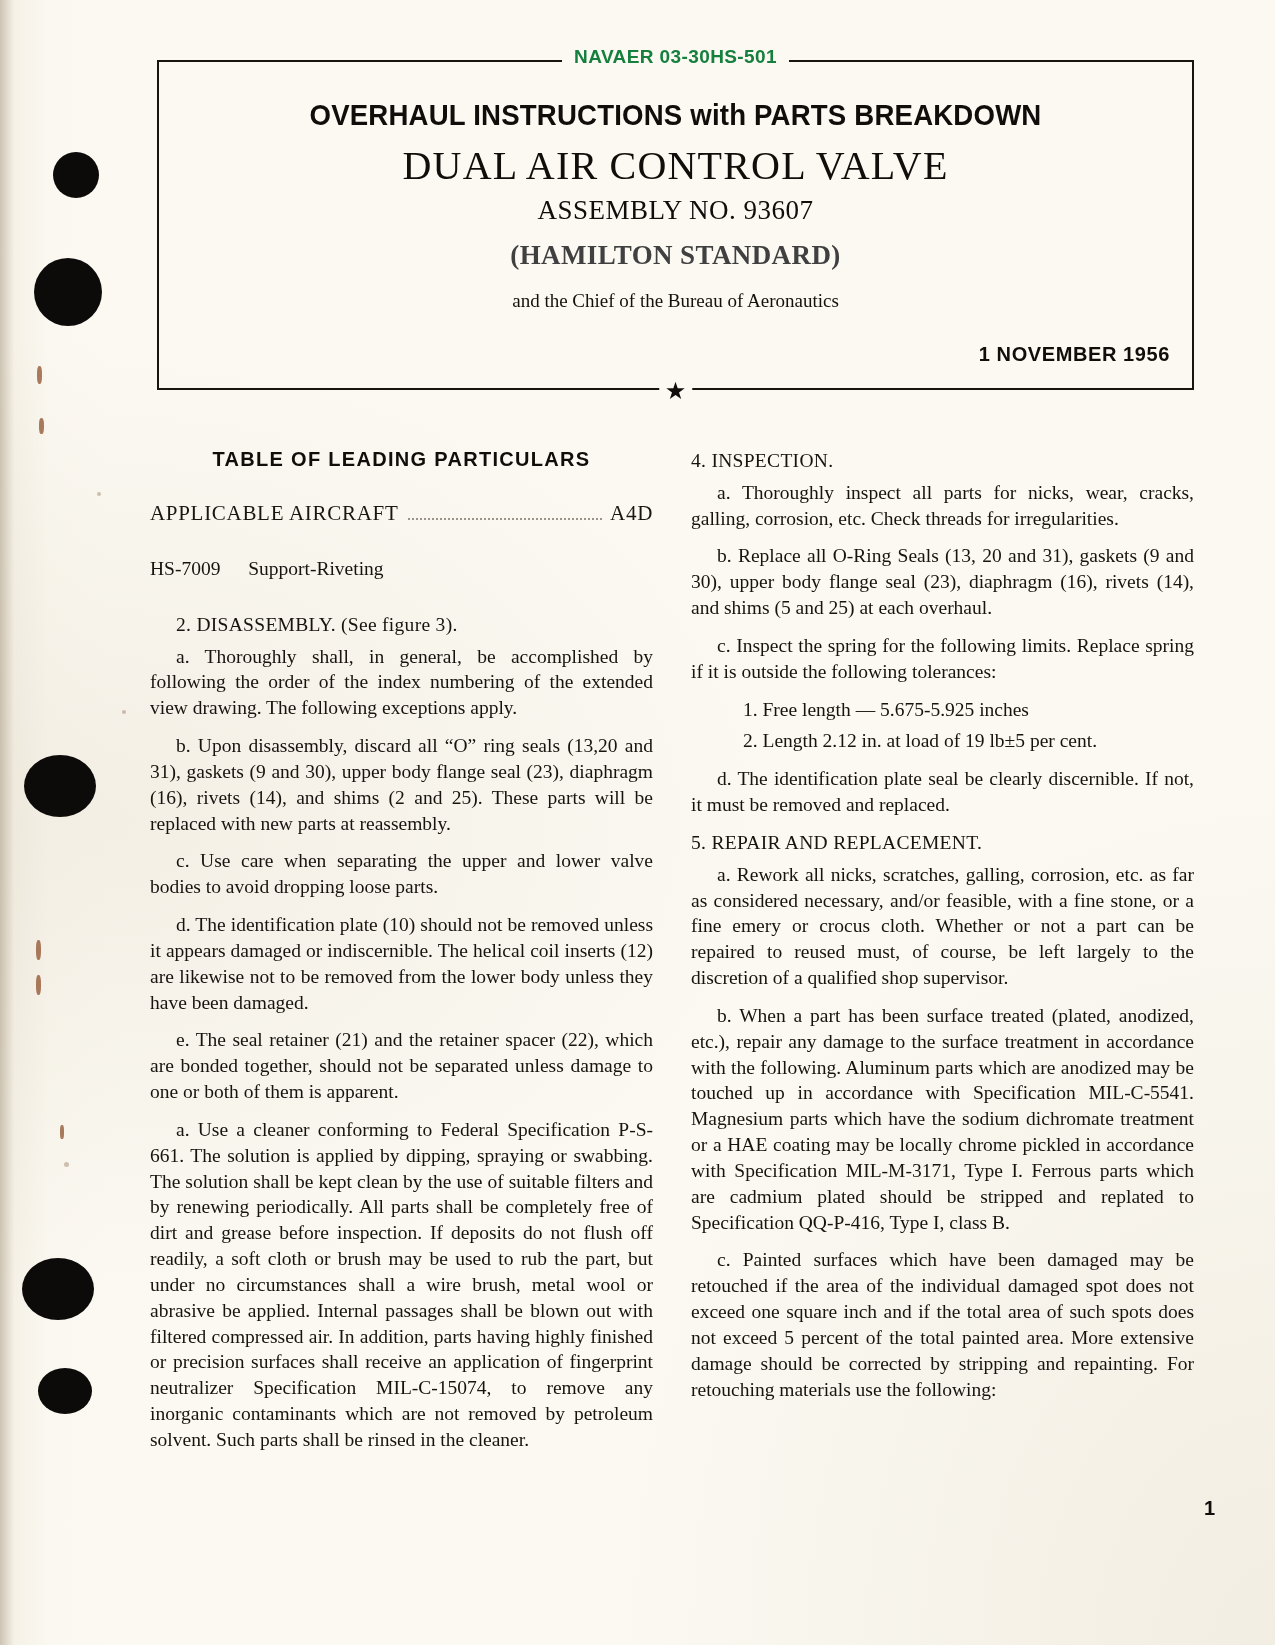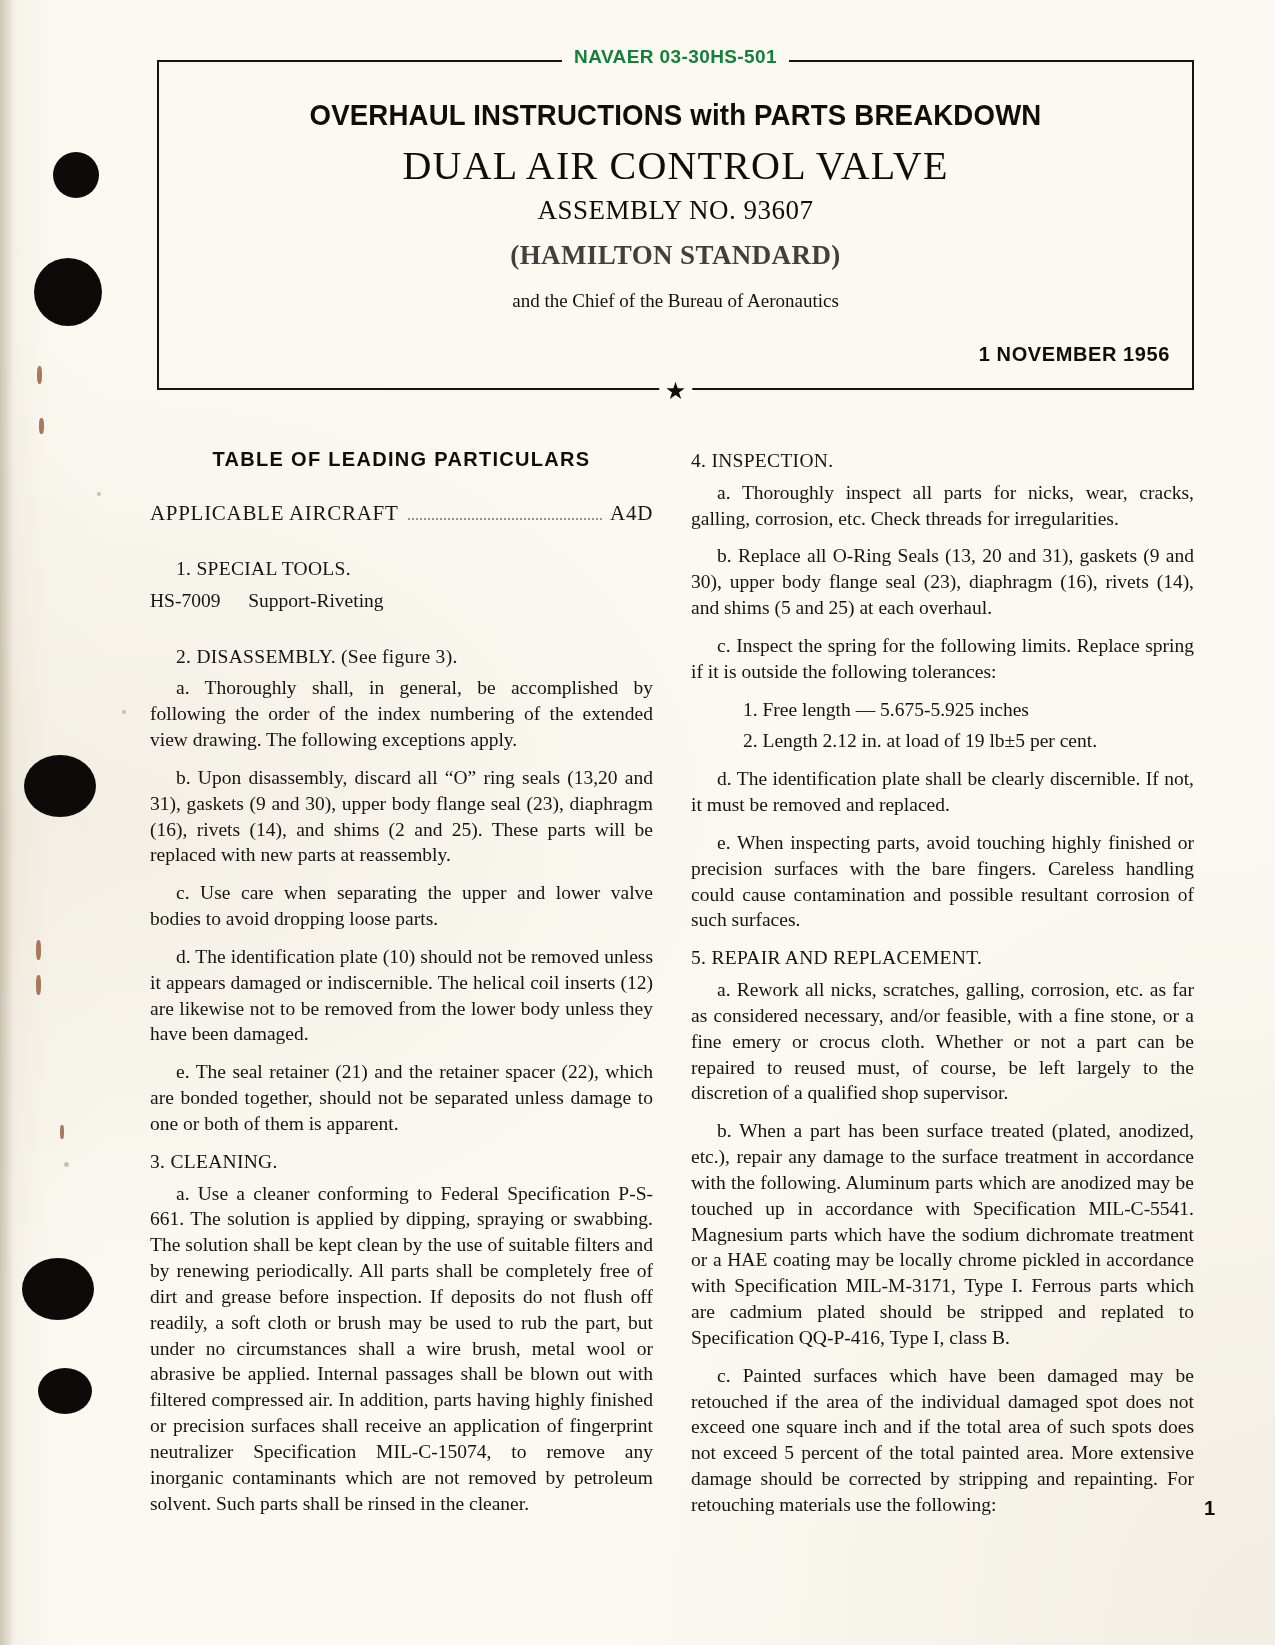--- a/index.html
+++ b/index.html
@@ -274,48 +274,45 @@
   <div class="col">
 
     <div class="section-title">TABLE OF LEADING PARTICULARS</div>
 
     <div class="lp-row">
       <span class="lp-label">APPLICABLE AIRCRAFT</span>
       <span class="lp-dots"></span>
       <span class="lp-value">A4D</span>
     </div>
 
-    <p class="head-ind tight">1. SPECIAL TOOLS.</p>
     <p class="noindent last-line" style="margin-bottom:30px;">
       <span>HS-7009</span>
       <span style="display:inline-block;width:18px;"></span>
       <span>Support-Riveting</span>
     </p>
 
     <p class="head-ind tight">2. DISASSEMBLY.  (See figure 3).</p>
     <p class="indent">a. Thoroughly shall, in general, be accomplished by following the order of the index numbering of the extended view drawing. The following exceptions apply.</p>
     <p class="indent">b. Upon disassembly, discard all “O” ring seals (13,20 and 31), gaskets (9 and 30), upper body flange seal (23), diaphragm (16), rivets (14), and shims (2 and 25). These parts will be replaced with new parts at reassembly.</p>
     <p class="indent">c. Use care when separating the upper and lower valve bodies to avoid dropping loose parts.</p>
     <p class="indent">d. The identification plate (10) should not be removed unless it appears damaged or indiscernible. The helical coil inserts (12) are likewise not to be removed from the lower body unless they have been damaged.</p>
     <p class="indent">e. The seal retainer (21) and the retainer spacer (22), which are bonded together, should not be separated unless damage to one or both of them is apparent.</p>
 
-    <p class="head">3. CLEANING.</p>
     <p class="indent">a. Use a cleaner conforming to Federal Specification P-S-661. The solution is applied by dipping, spraying or swabbing. The solution shall be kept clean by the use of suitable filters and by renewing periodically. All parts shall be completely free of dirt and grease before inspection. If deposits do not flush off readily, a soft cloth or brush may be used to rub the part, but under no circumstances shall a wire brush, metal wool or abrasive be applied. Internal passages shall be blown out with filtered compressed air. In addition, parts having highly finished or precision surfaces shall receive an application of fingerprint neutralizer Specification MIL-C-15074, to remove any inorganic contaminants which are not removed by petroleum solvent. Such parts shall be rinsed in the cleaner.</p>
   </div>
 
   <div class="col">
 
     <p class="head">4. INSPECTION.</p>
     <p class="indent">a. Thoroughly inspect all parts for nicks, wear, cracks, galling, corrosion, etc. Check threads for irregularities.</p>
     <p class="indent">b. Replace all O-Ring Seals (13, 20 and 31), gaskets (9 and 30), upper body flange seal (23), diaphragm (16), rivets (14), and shims (5 and 25) at each overhaul.</p>
     <p class="indent">c. Inspect the spring for the following limits. Replace spring if it is outside the following tolerances:</p>
     <p class="indent2 last-line tight">1.  Free length — 5.675-5.925 inches</p>
     <p class="indent2 last-line">2.  Length 2.12 in. at load of 19 lb±5 per cent.</p>
-    <p class="indent">d. The identification plate shall be clearly discernible. If not, it must be removed and replaced.</p>
-    <p class="indent">e. When inspecting parts, avoid touching highly finished or precision surfaces with the bare fingers. Careless handling could cause contamination and possible resultant corrosion of such surfaces.</p>
+    <p class="indent">d. The identification plate seal be clearly discernible. If not, it must be removed and replaced.</p>
 
     <p class="head">5. REPAIR AND REPLACEMENT.</p>
     <p class="indent">a. Rework all nicks, scratches, galling, corrosion, etc. as far as considered necessary, and/or feasible, with a fine stone, or a fine emery or crocus cloth. Whether or not a part can be repaired to reused must, of course, be left largely to the discretion of a qualified shop supervisor.</p>
     <p class="indent">b. When a part has been surface treated (plated, anodized, etc.), repair any damage to the surface treatment in accordance with the following. Aluminum parts which are anodized may be touched up in accordance with Specification MIL-C-5541. Magnesium parts which have the sodium dichromate treatment or a HAE coating may be locally chrome pickled in accordance with Specification MIL-M-3171, Type I. Ferrous parts which are cadmium plated should be stripped and replated to Specification QQ-P-416, Type I, class B.</p>
     <p class="indent">c. Painted surfaces which have been damaged may be retouched if the area of the individual damaged spot does not exceed one square inch and if the total area of such spots does not exceed 5 percent of the total painted area. More extensive damage should be corrected by stripping and repainting. For retouching materials use the following:</p>
   </div>
 </div>
 
 <div class="page-number">1</div>
 

